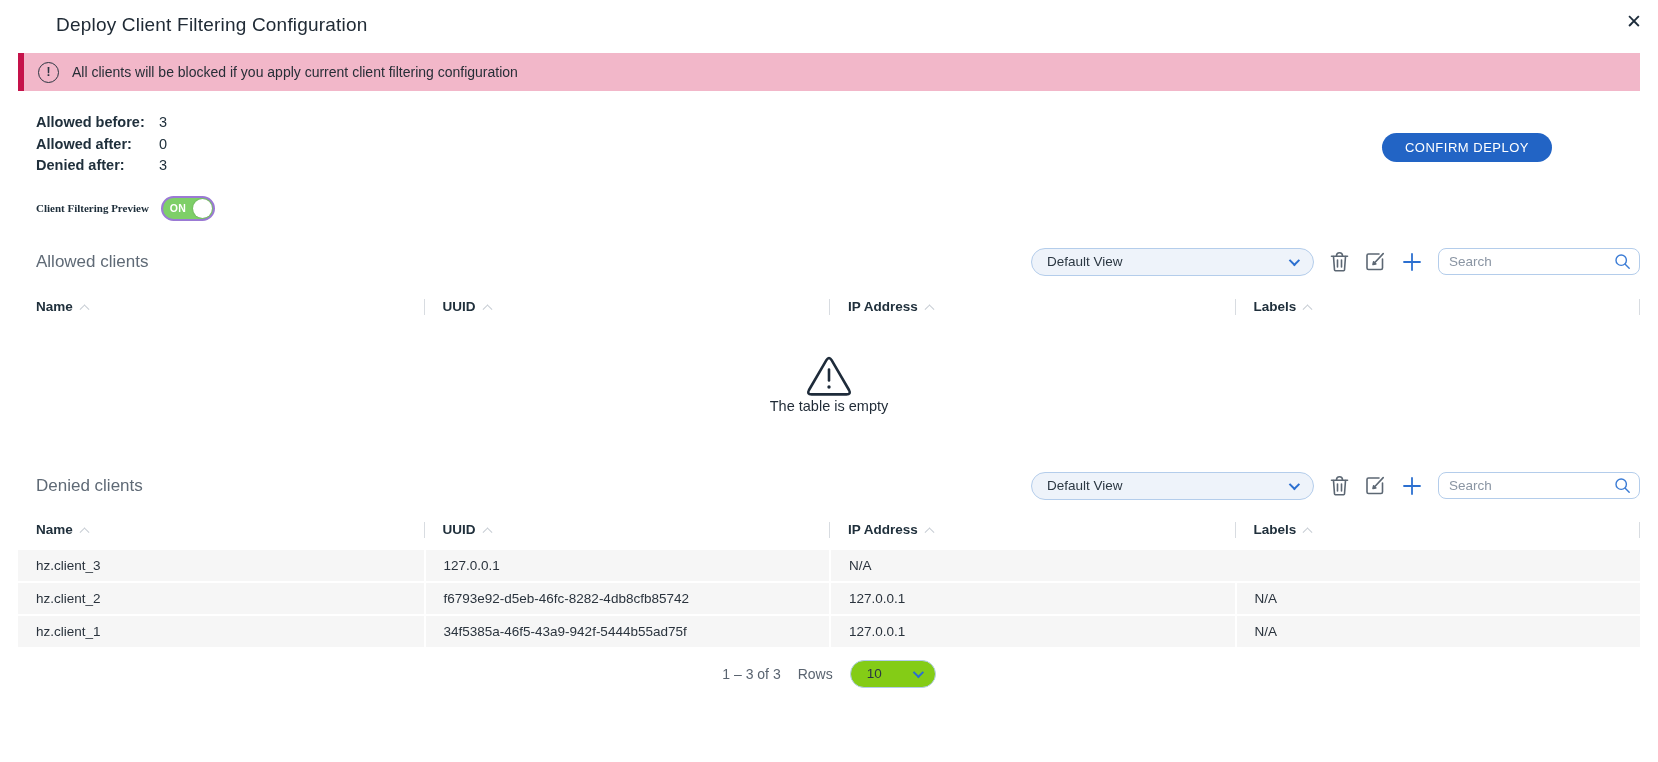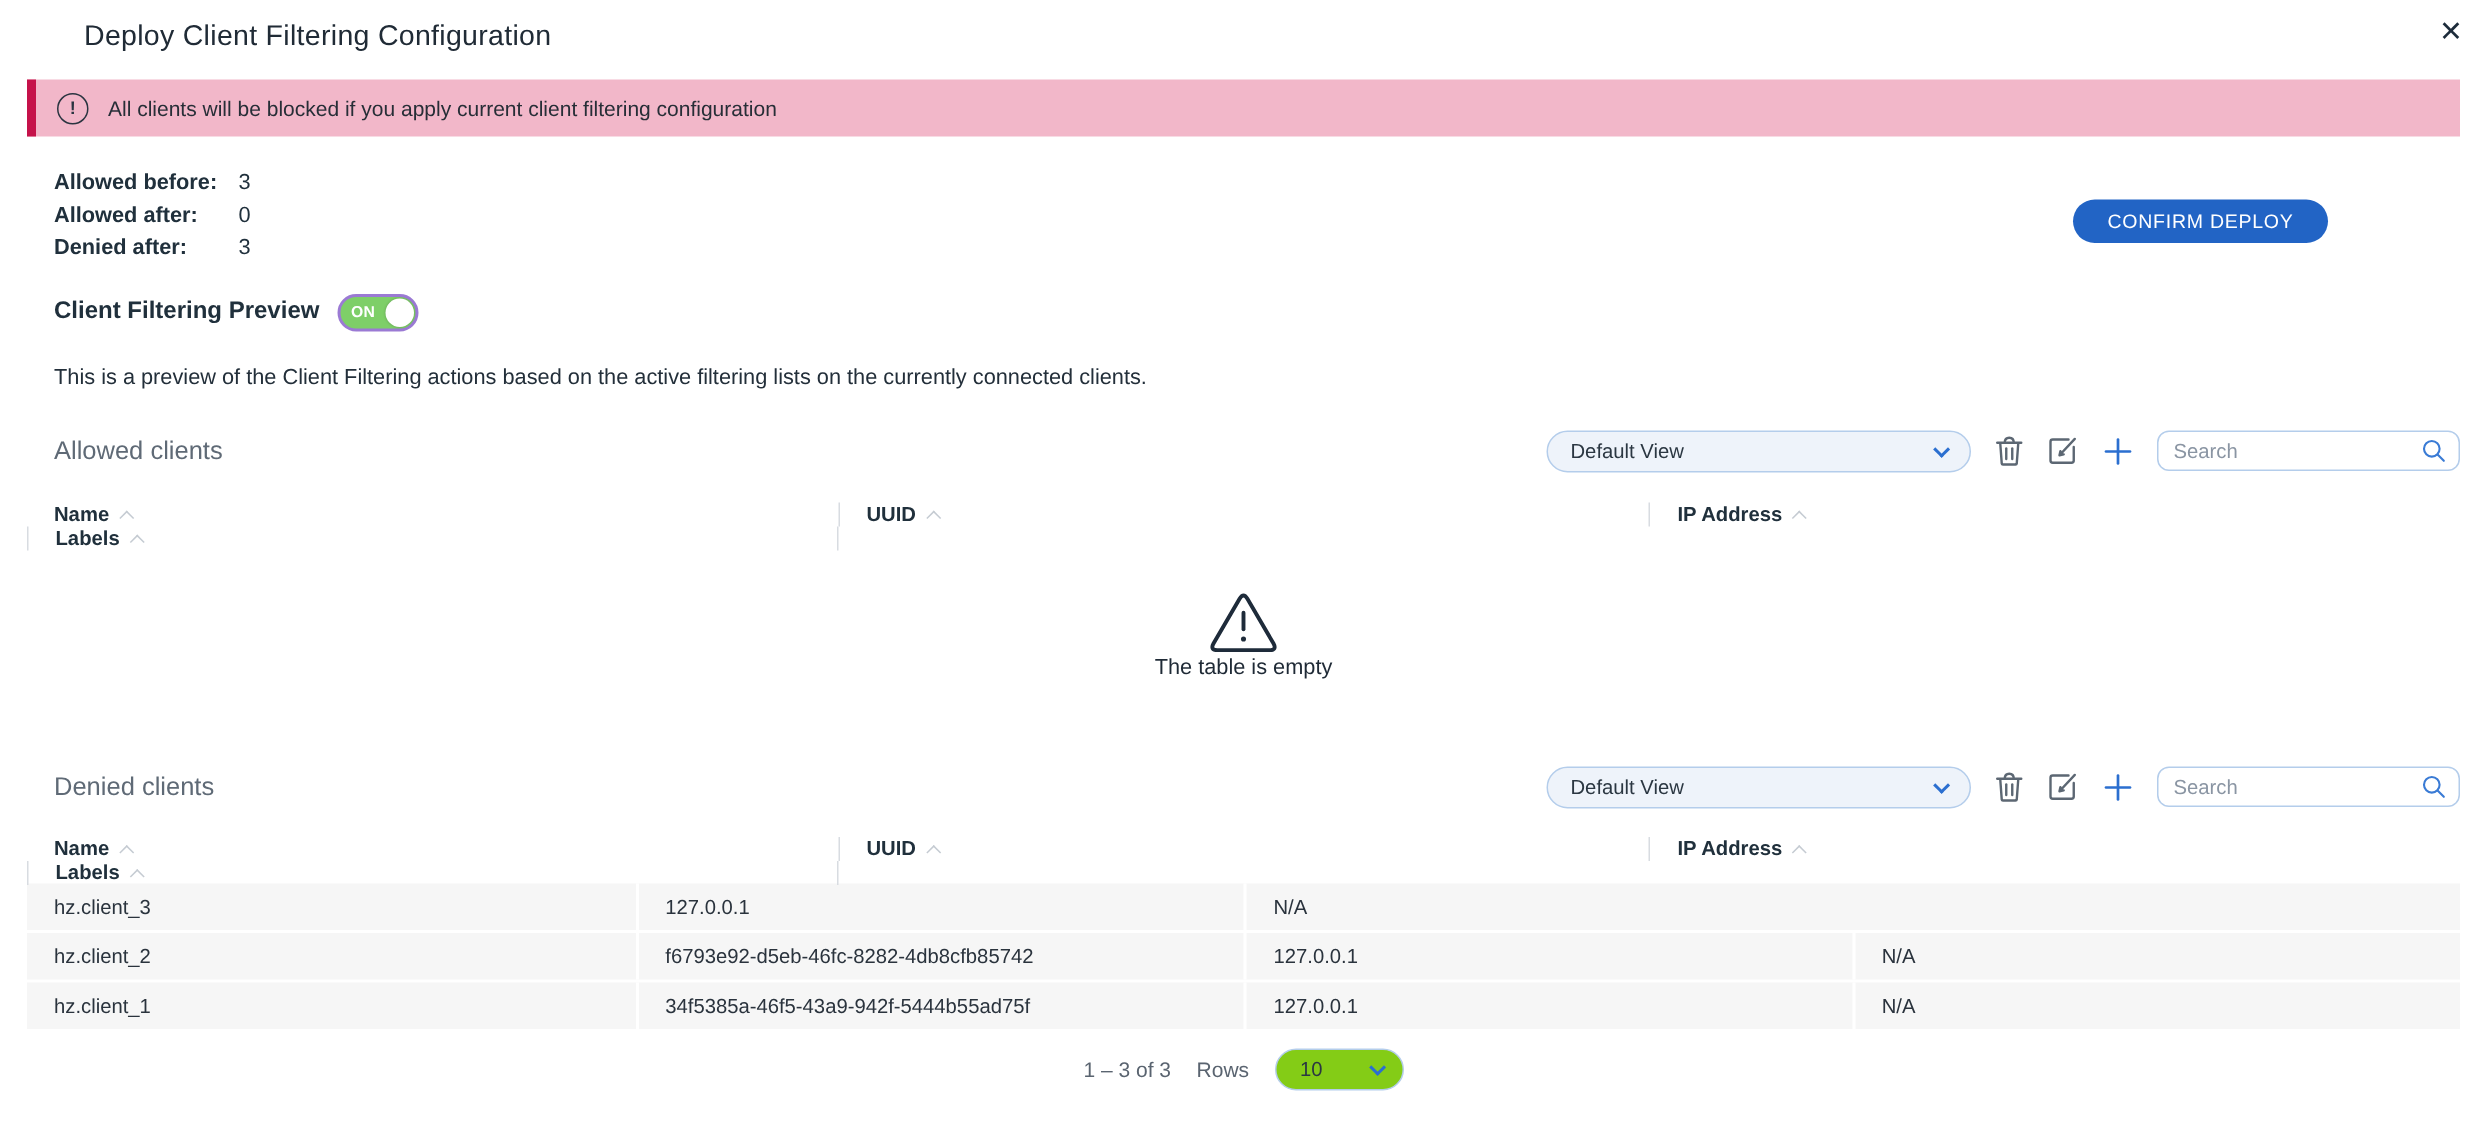--- a/index.html
+++ b/index.html
@@ -42,21 +42,21 @@
 
   .confirm-btn {
     position:absolute; top:133px; right:106px;
     height:29px; padding:0 23px; border:none; border-radius:15px;
     background:#2264c5; color:#fff; font-size:13px; letter-spacing:0.5px;
     font-family:"Liberation Sans", sans-serif; cursor:pointer;
   }
 
   
   .toggle-row { margin:19px 36px 0; display:flex; align-items:center; gap:12px; }
-  .toggle-label { font-size:16px; font-weight:700; color:#20303c; }
+  .toggle-label { font-size:11px; font-weight:700; color:#20303c;font-family:Liberation Serif, serif; }
   .toggle {
     width:54px; height:25px; border:2px solid #9b7ad4; border-radius:13px;
     background:#7ecf68; position:relative; display:flex; align-items:center;
     cursor:pointer; flex:none;
   }
   .toggle-state { color:#fff; font-size:10.5px; font-weight:700; margin-left:7px; letter-spacing:0.3px; }
   .toggle-knob {
     position:absolute; right:1px; top:1px;
     width:19px; height:19px; border-radius:50%; background:#fff;
     box-shadow:0 0 2px rgba(0,0,0,0.25);
@@ -91,21 +91,21 @@
   .search-input {
     border:none; outline:none; flex:1; font-size:13.5px; color:#2b3742; min-width:0;
     font-family:"Liberation Sans", sans-serif; background:transparent;
   }
   .search-input::placeholder { color:#8a95a3; }
 
   
   .table { margin:0 18px; }
   .table.allowed-table { margin-top:20px; }
   .table.denied-table { margin-top:19px; }
-  .thead { display:grid; grid-template-columns:1fr 1fr 1fr; height:22px; align-items:center; }
+  .thead { display:grid; grid-template-columns:1fr 1fr 1fr 1fr; height:22px; align-items:center; }
   .th {
     display:flex; align-items:center; gap:8px; padding-left:18px;
     font-size:13.5px; font-weight:700; color:#20303c; height:16px;
   }
   .th + .th { border-left:1px solid #d8dce1; }
   .th:last-child { border-right:1px solid #d8dce1; }
   .caret-up {
     width:7px; height:7px; border-left:1.6px solid #c5cbd2; border-top:1.6px solid #c5cbd2;
     transform:rotate(45deg) translate(2px,2px); flex:none;
   }
@@ -176,21 +176,20 @@
   <button class="confirm-btn">CONFIRM DEPLOY</button>
 
   <div class="toggle-row">
     <span class="toggle-label">Client Filtering Preview</span>
     <div class="toggle">
       <span class="toggle-state">ON</span>
       <span class="toggle-knob"></span>
     </div>
   </div>
 
-  <div class="description">This is a preview of the Client Filtering actions based on the active filtering lists on the currently connected clients.</div>
 
   <div class="section-bar allowed">
     <span class="section-title">Allowed clients</span>
     <div class="controls">
       <div class="view-select">
         <span class="view-select-value">Default View</span>
         <span class="chev-down"></span>
       </div>
       <button class="icon-btn">
         <span>

